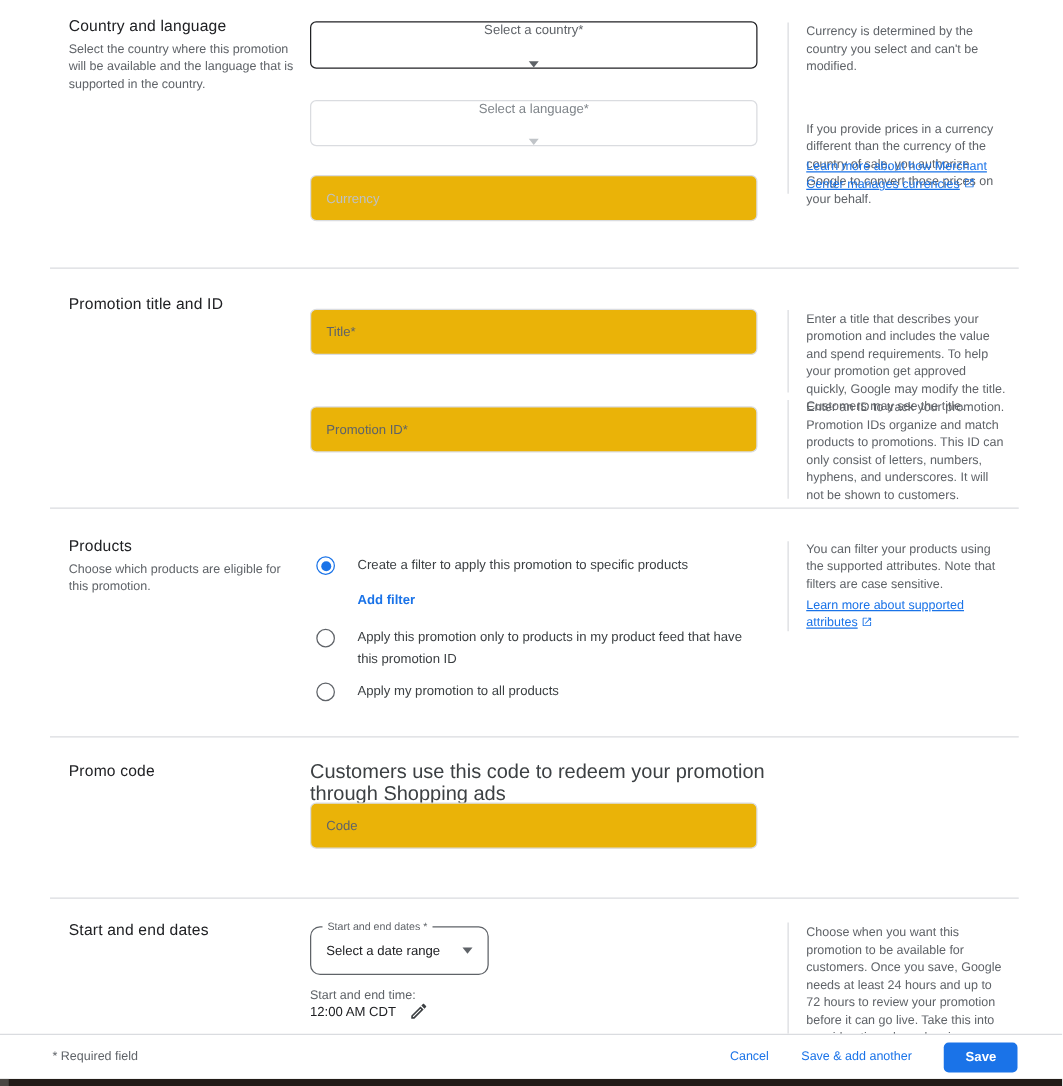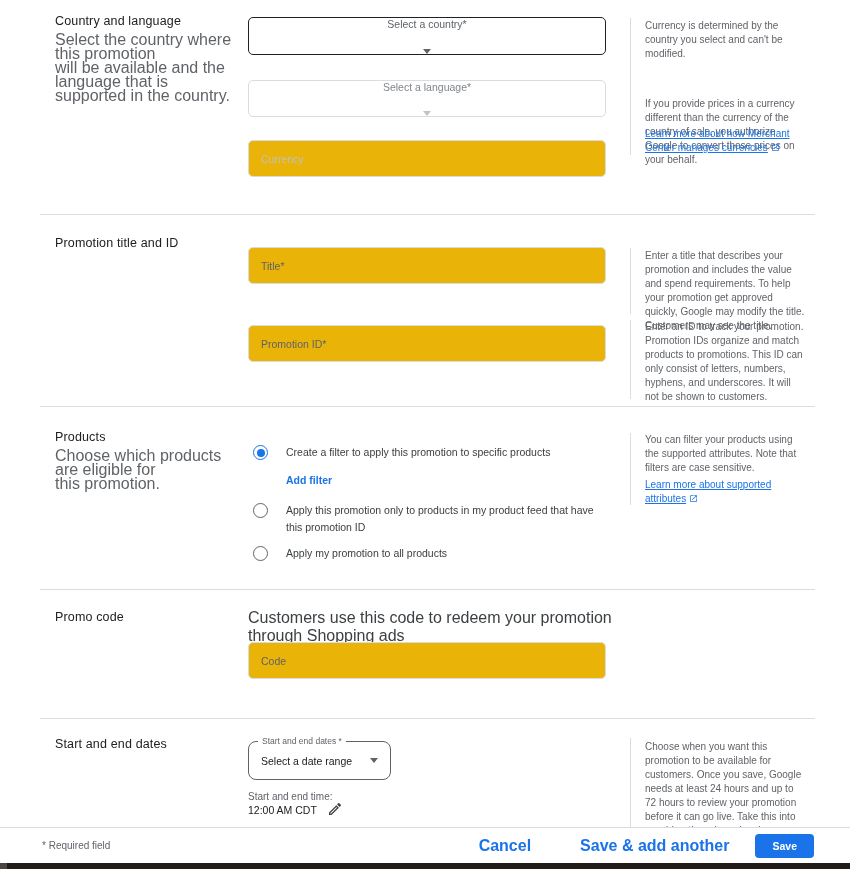--- a/index.html
+++ b/index.html
@@ -1,20 +1,20 @@
 <!DOCTYPE html>
 <html><head>
 <meta charset="utf-8">
 <style>
   html,body{margin:0;padding:0;background:#fff;}
   .page{position:relative;width:850px;height:869px;background:#fff;
         font-family:"Liberation Sans",sans-serif;overflow:hidden;}
   .el{position:absolute;}
   .sec-title{font-size:12.5px;color:#202124;letter-spacing:.15px;}
-  .sub{font-size:16px;line-height:14px;color:#5f6368;white-space:pre-line;}
+  .sub{font-size:10px;line-height:14px;color:#5f6368;white-space:pre-line;}
   .help{font-size:10px;line-height:14px;color:#5f6368;white-space:pre-line;}
   .helplink{font-size:10px;line-height:14px;color:#1a73e8;cursor:pointer;}
   .helplink .lt{text-decoration:underline;white-space:pre-line;}
   .ext-ic{display:inline-block;vertical-align:-1px;margin-left:3px;}
   .vdiv{width:1px;background:#dadce0;}
   .hr{left:40px;width:775px;height:1px;background:#dadce0;}
   .input{box-sizing:border-box;width:358px;height:37px;border:1px solid #dadce0;border-radius:5px;
          padding:0 12px;font-size:10.5px;color:#202124;background:#eab308;font-family:inherit;outline:none;}
   .input::placeholder{color:#5f6368;opacity:1;}
   .input.dim::placeholder{color:#bdc1c6;}
@@ -39,21 +39,21 @@
         padding:0 12px;cursor:pointer;}
   .dlab{position:absolute;top:-6px;left:9px;background:#fff;padding:0 4px;
         font-size:8.5px;color:#5f6368;white-space:nowrap;}
   .dval{font-size:10.5px;color:#202124;text-align:center;}
   .minicap{font-size:10px;color:#5f6368;}
   .timeval{font-size:10.5px;color:#202124;}
   .footer{left:0;top:827px;width:850px;height:36px;background:#fff;
           border-top:1px solid #dadce0;z-index:5;box-sizing:border-box;}
   .reqnote{position:absolute;left:42px;top:12px;font-size:10px;color:#5f6368;}
   .factions{position:absolute;right:36px;top:0;height:100%;display:flex;align-items:center;gap:26px;}
-  .linkbtn{font-size:16px;font-weight:bold;color:#1a73e8;cursor:pointer;margin-left:23px;}
+  .linkbtn{font-size:10px;font-weight:normal;color:#1a73e8;cursor:pointer;}
   .savebtn{background:#1a73e8;color:#fff;font-size:10.5px;font-weight:bold;font-family:inherit;
            border:none;border-radius:4px;padding:6px 17px;cursor:pointer;}
   .strip{left:0;top:863px;width:850px;height:6px;background:#221c18;}
   .strip-notch{left:0;top:863px;width:7px;height:6px;background:#4a4743;}
   
   .s1-title{left:55px;top:14px;}   .s1-desc{left:55px;top:33px;width:192px;}
   .sel-country{left:248px;top:17px;} .sel-language{left:248px;top:80px;text-align:right;}
   .inp-currency{left:248px;top:140px;}
   .s1-vdiv{left:630px;top:18px;height:137px;}
   .s1-p1{left:645px;top:19px;width:180px;} .s1-p2{left:645px;top:66px;width:180px;margin-top:31px;}

